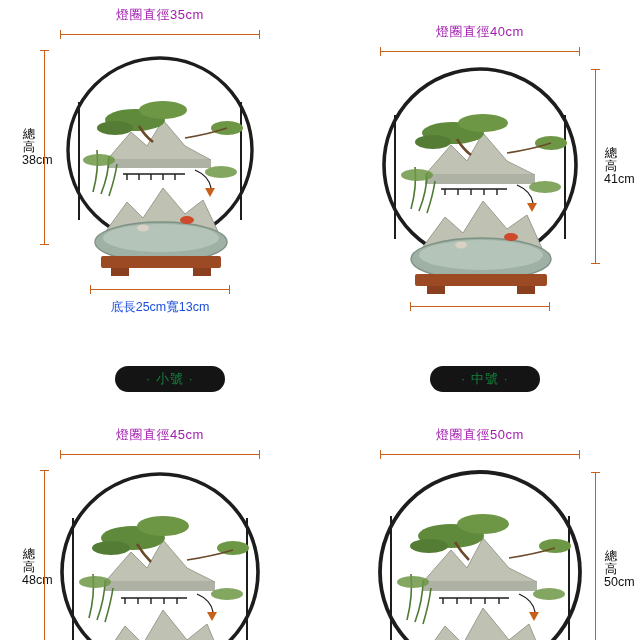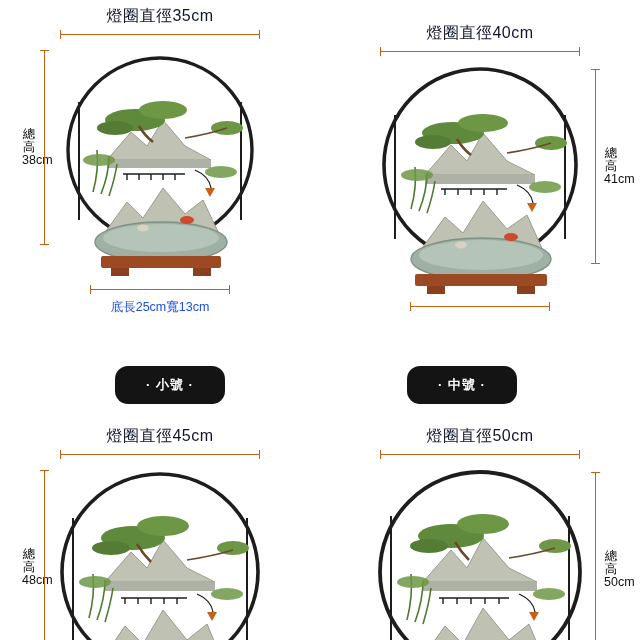--- a/index.html
+++ b/index.html
@@ -30,22 +30,22 @@
   .cell.r1c2 { left: 320px; top: 17px; }
   .cell.r2c1 { left: 0;   top: 420px; }
   .cell.r2c2 { left: 320px; top: 420px; }
 
   
   .top-label {
     position: absolute;
     top: 6px;
     left: 50%;
     transform: translateX(-50%);
-    font-size: 16px;
-    color: #0f172a;
+    font-size: 13px;
+    color: #a21caf;
     white-space: nowrap;
     letter-spacing: 0.5px;
   }
   
   .top-measure {
     position: absolute;
     top: 30px;
     left: 50%;
     transform: translateX(-50%);
     width: 200px;
@@ -133,33 +133,32 @@
     width: 9px; height: 1px;
     background: #c8601a;
   }
   .height-ann .vline .cap-t { top: 0; }
   .height-ann .vline .cap-b { bottom: 0; }
 
   
   .badge {
     position: absolute;
     width: 110px;
-    height: 38px;
+    height: 26px;
     border-radius: 13px;
     background: #141414;
-    color: #ffffff;
+    color: #15803d;
     font-size: 13px;
     display: flex;
     align-items: center;
     justify-content: center;
     letter-spacing: 1px;
-    font-weight: bold;
   }
   .badge.b1 { left: 115px; top: 366px; }
-  .badge.b2 { left: 407px; top: 366px; }
+  .badge.b2 { left: 430px; top: 366px; }
 
   
   .art {
     position: absolute;
     left: 50%;
     transform: translateX(-50%);
     top: 42px;
     width: 250px;
     height: 240px;
   }

